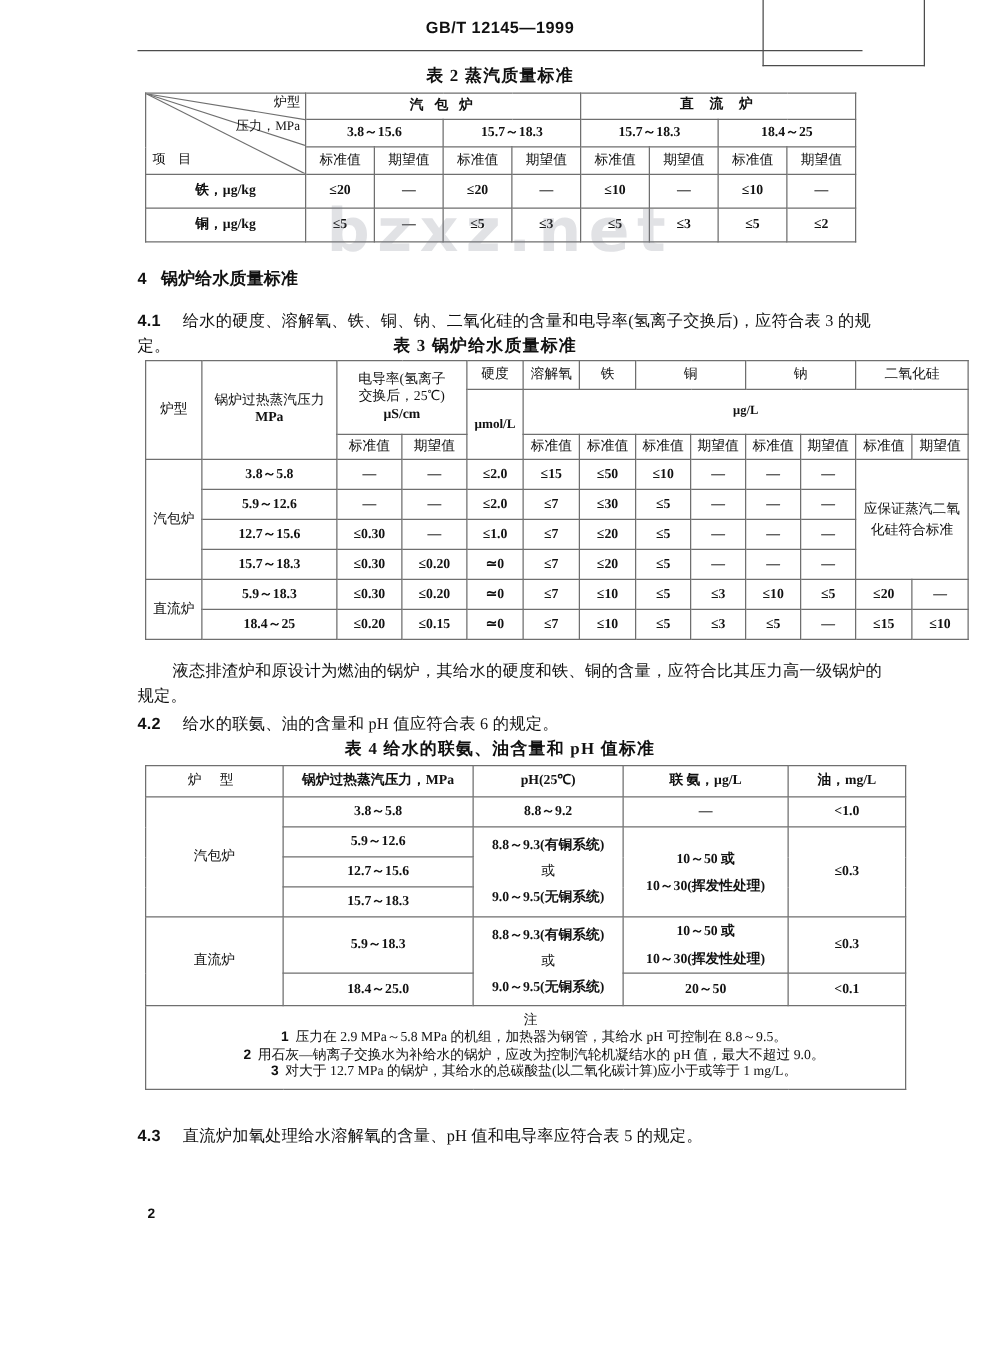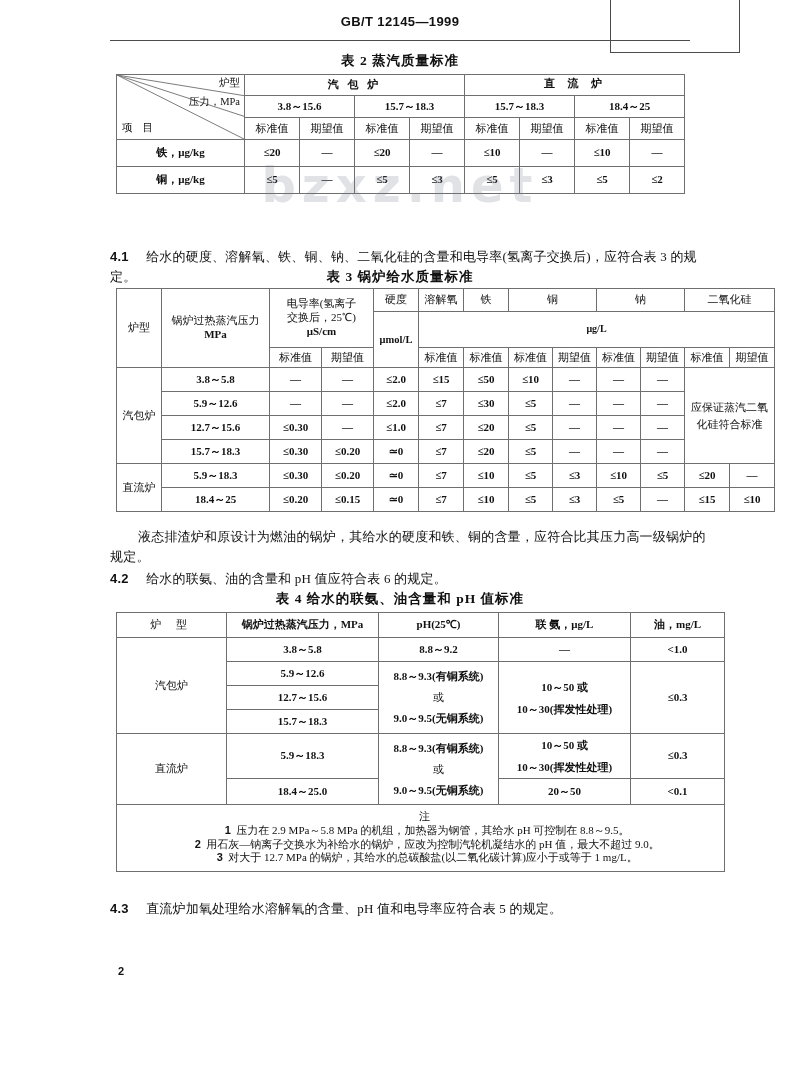--- a/index.html
+++ b/index.html
@@ -235,27 +235,31 @@
         <td class="b">≤5</td>
         <td class="b">≤3</td>
         <td class="b">≤5</td>
         <td class="b">≤3</td>
         <td class="b">≤5</td>
         <td class="b">≤2</td>
       </tr>
     </tbody>
   </table>
 
+  <div class="para" style="left:110px; top:213px; width:600px;">
+    <span class="secnum">4</span>
+    <span style="display:inline-block;width:8px"></span><span class="bold" style="font-size:13.5px">锅炉给水质量标准</span>
+  </div>
 
   <div class="para" style="left:110px; top:247px; width:610px;">
     <span class="secnum">4.1</span>
     <span style="display:inline-block;width:14px"></span><span>给水的硬度、溶解氧、铁、铜、钠、二氧化硅的含量和电导率(氢离子交换后)，应符合表 3 的规定。</span>
   </div>
 
-  <div class="cap" style="left:110px; top:268px; width:580px;">表 3   锅炉给水质量标准</div>
+  <div class="cap" style="left:98px; top:268px; width:580px;">表 3   锅炉给水质量标准</div>
 
   <table class="doc outer" style="left:116px; top:288px; width:608px;">
     <colgroup>
       <col style="width:45px">
       <col style="width:108px">
       <col style="width:52px">
         <col style="width:52px">
       <col style="width:45px">
       <col style="width:45px">
       <col style="width:45px">

